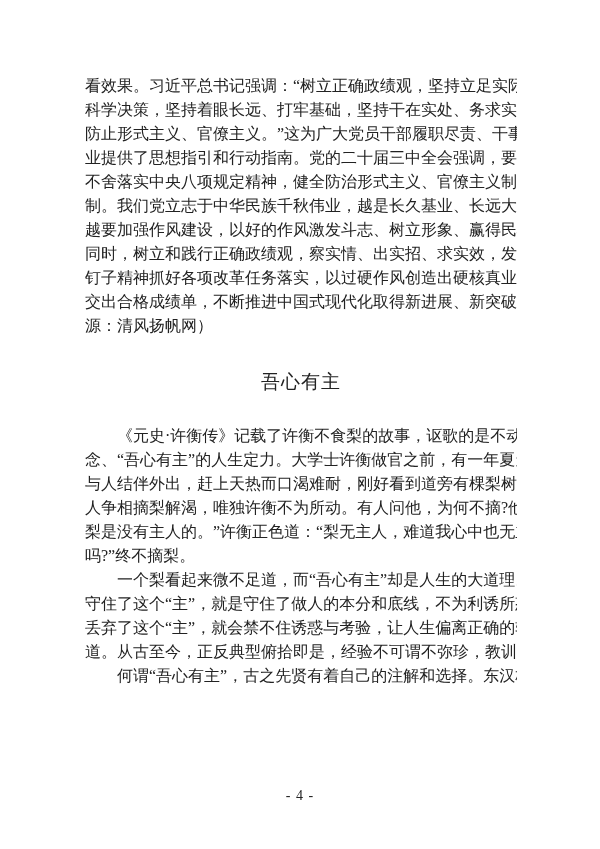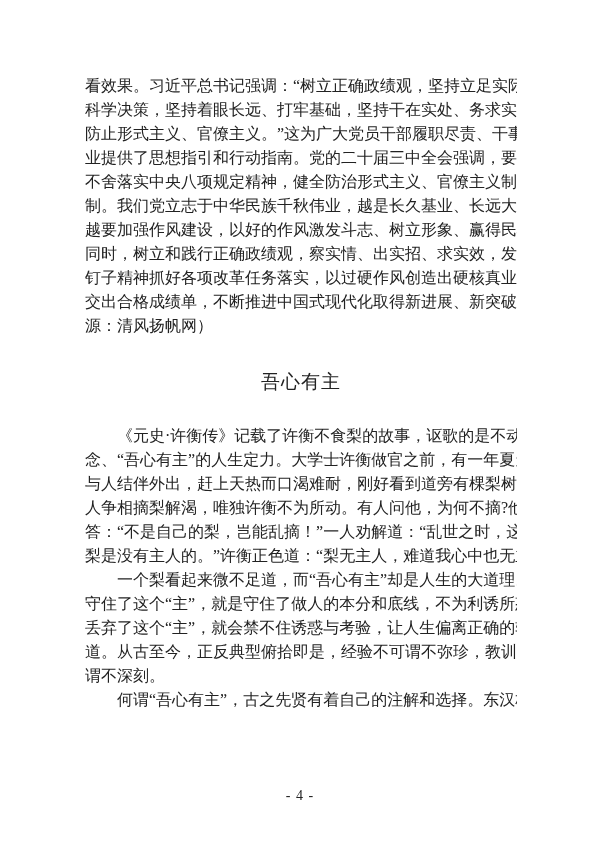--- a/index.html
+++ b/index.html
@@ -84,30 +84,29 @@
     </div>
 
 
     <h1 class="title">吾心有主</h1>
 
     <div class="para mt28">
       <div class="line just indent">《元史·许衡传》记载了许衡不食梨的故事，讴歌的是不动杂</div>
       <div class="line just">念、“吾心有主”的人生定力。大学士许衡做官之前，有一年夏天</div>
       <div class="line just">与人结伴外出，赶上天热而口渴难耐，刚好看到道旁有棵梨树，众</div>
       <div class="line just">人争相摘梨解渴，唯独许衡不为所动。有人问他，为何不摘?他回</div>
-      <div class="line just">答：“不是自己的梨，岂能乱摘！”一人劝解道：“乱世之时，这</div>
       <div class="line just">梨是没有主人的。”许衡正色道：“梨无主人，难道我心中也无主</div>
+      <div class="line end">吗?”终不摘梨。</div>
     </div>
 
     <div class="para">
       <div class="line just indent">一个梨看起来微不足道，而“吾心有主”却是人生的大道理。</div>
       <div class="line just">守住了这个“主”，就是守住了做人的本分和底线，不为利诱所惑；</div>
       <div class="line just">丢弃了这个“主”，就会禁不住诱惑与考验，让人生偏离正确的轨</div>
       <div class="line just">道。从古至今，正反典型俯拾即是，经验不可谓不弥珍，教训不可</div>
-      <div class="line end">谓不深刻。</div>
     </div>
 
     <div class="para">
       <div class="line end indent">何谓“吾心有主”，古之先贤有着自己的注解和选择。东汉杨</div>
     </div>
 
   </div>
 
   <div class="footer">- 4 -</div>
 </div>

